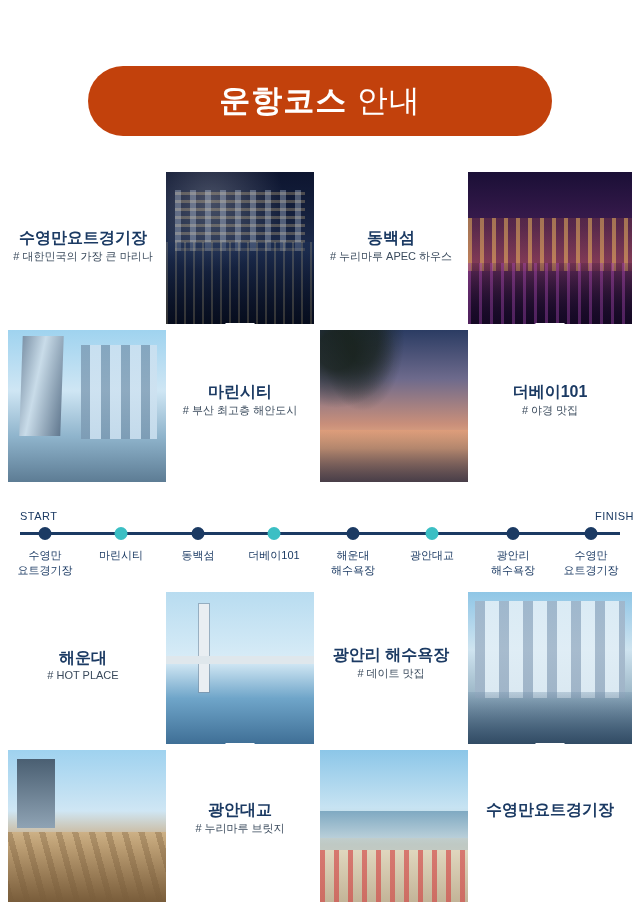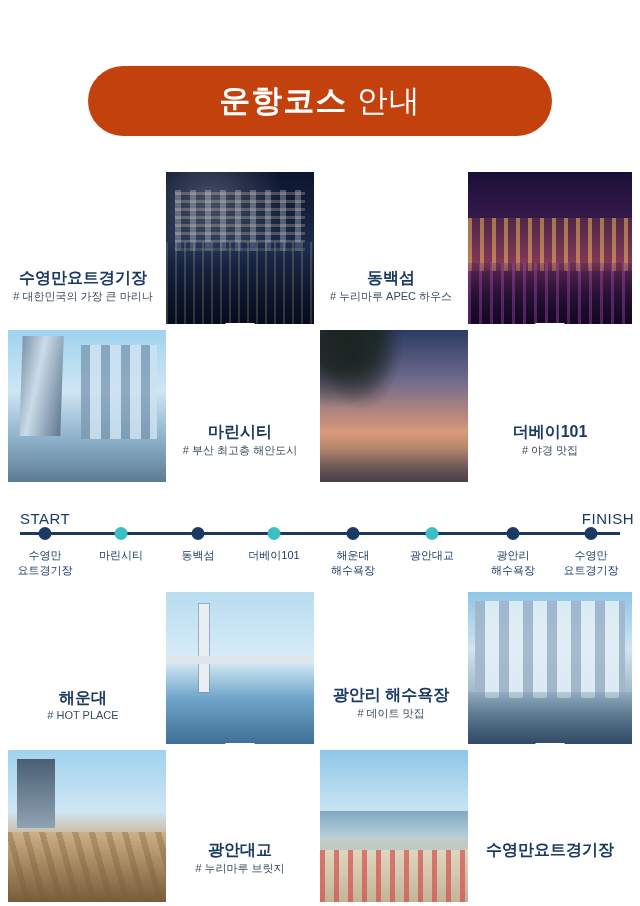--- a/index.html
+++ b/index.html
@@ -69,21 +69,20 @@
   .cap {
     position: absolute;
     text-align: center;
   }
   .cap .name {
     font-size: 16px;
     font-weight: bold;
     color: #1b3a63;
     line-height: 1.3;
     white-space: nowrap;
-    margin-top: 40px;
   }
   .cap .tag {
     font-size: 11px;
     color: #3a4a5c;
     white-space: nowrap;
   }
 
   
   .timeline {
     position: absolute;
@@ -96,21 +95,21 @@
     position: absolute;
     left: 20px;
     top: 32px;
     width: 600px;
     height: 3px;
     background: #1b3a63;
   }
   .tl-start, .tl-finish {
     position: absolute;
     top: 10px;
-    font-size: 15px;
+    font-size: 11px;
     color: #1b3a63;
     letter-spacing: .5px;
   }
   .tl-start { left: 20px; }
   .tl-finish { right: 6px; }
   .tl-dot {
     position: absolute;
     top: 27px;
     width: 13px;
     height: 13px;

